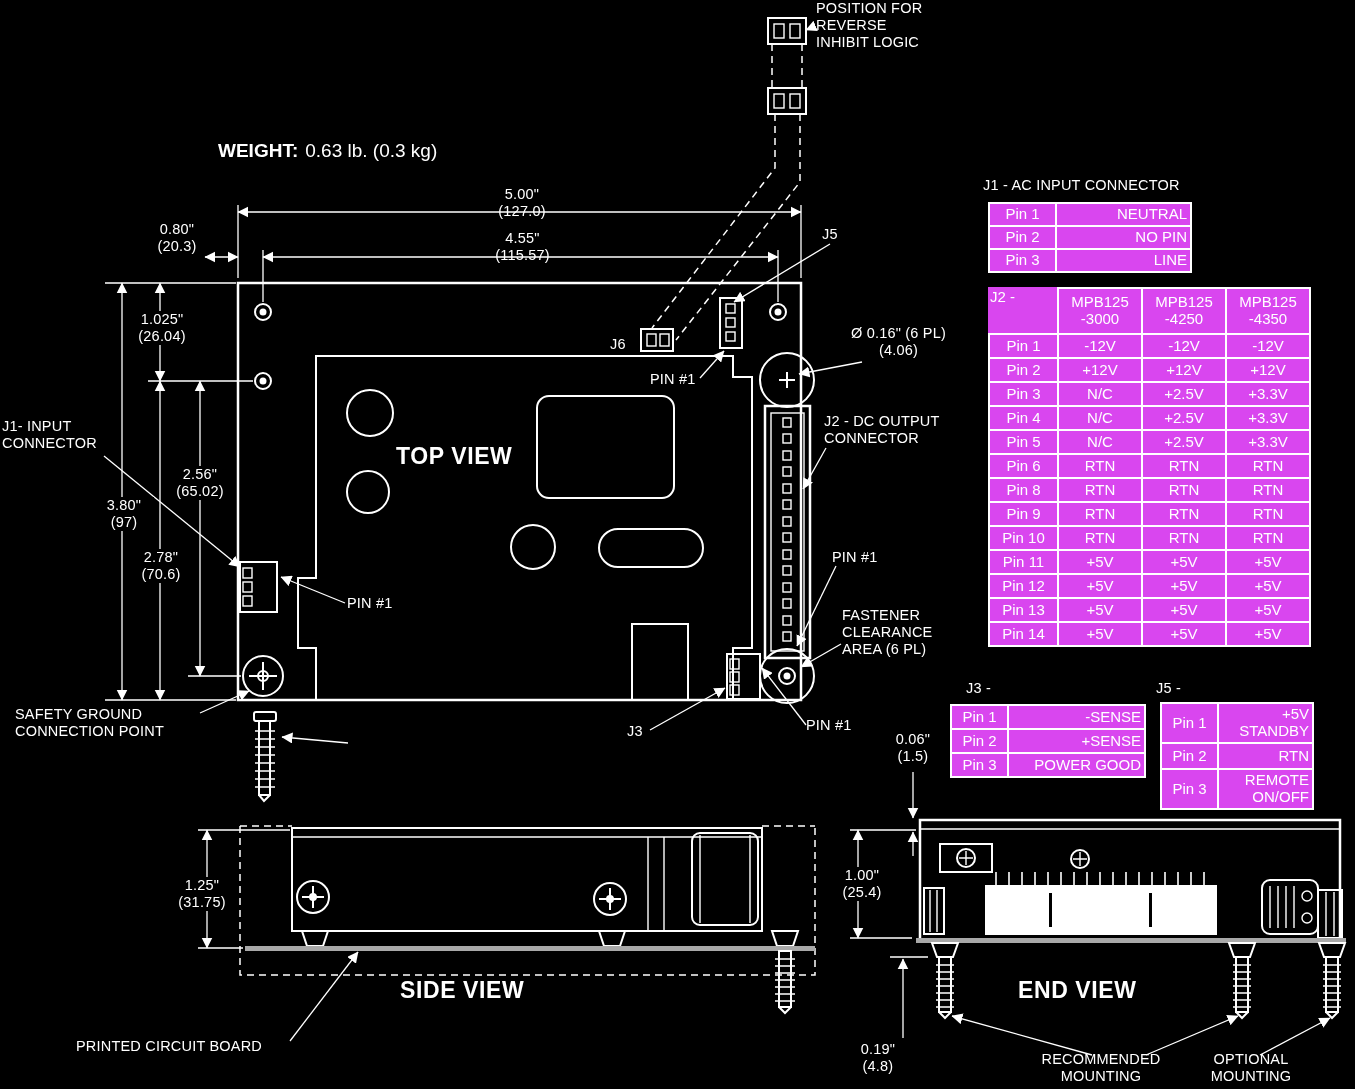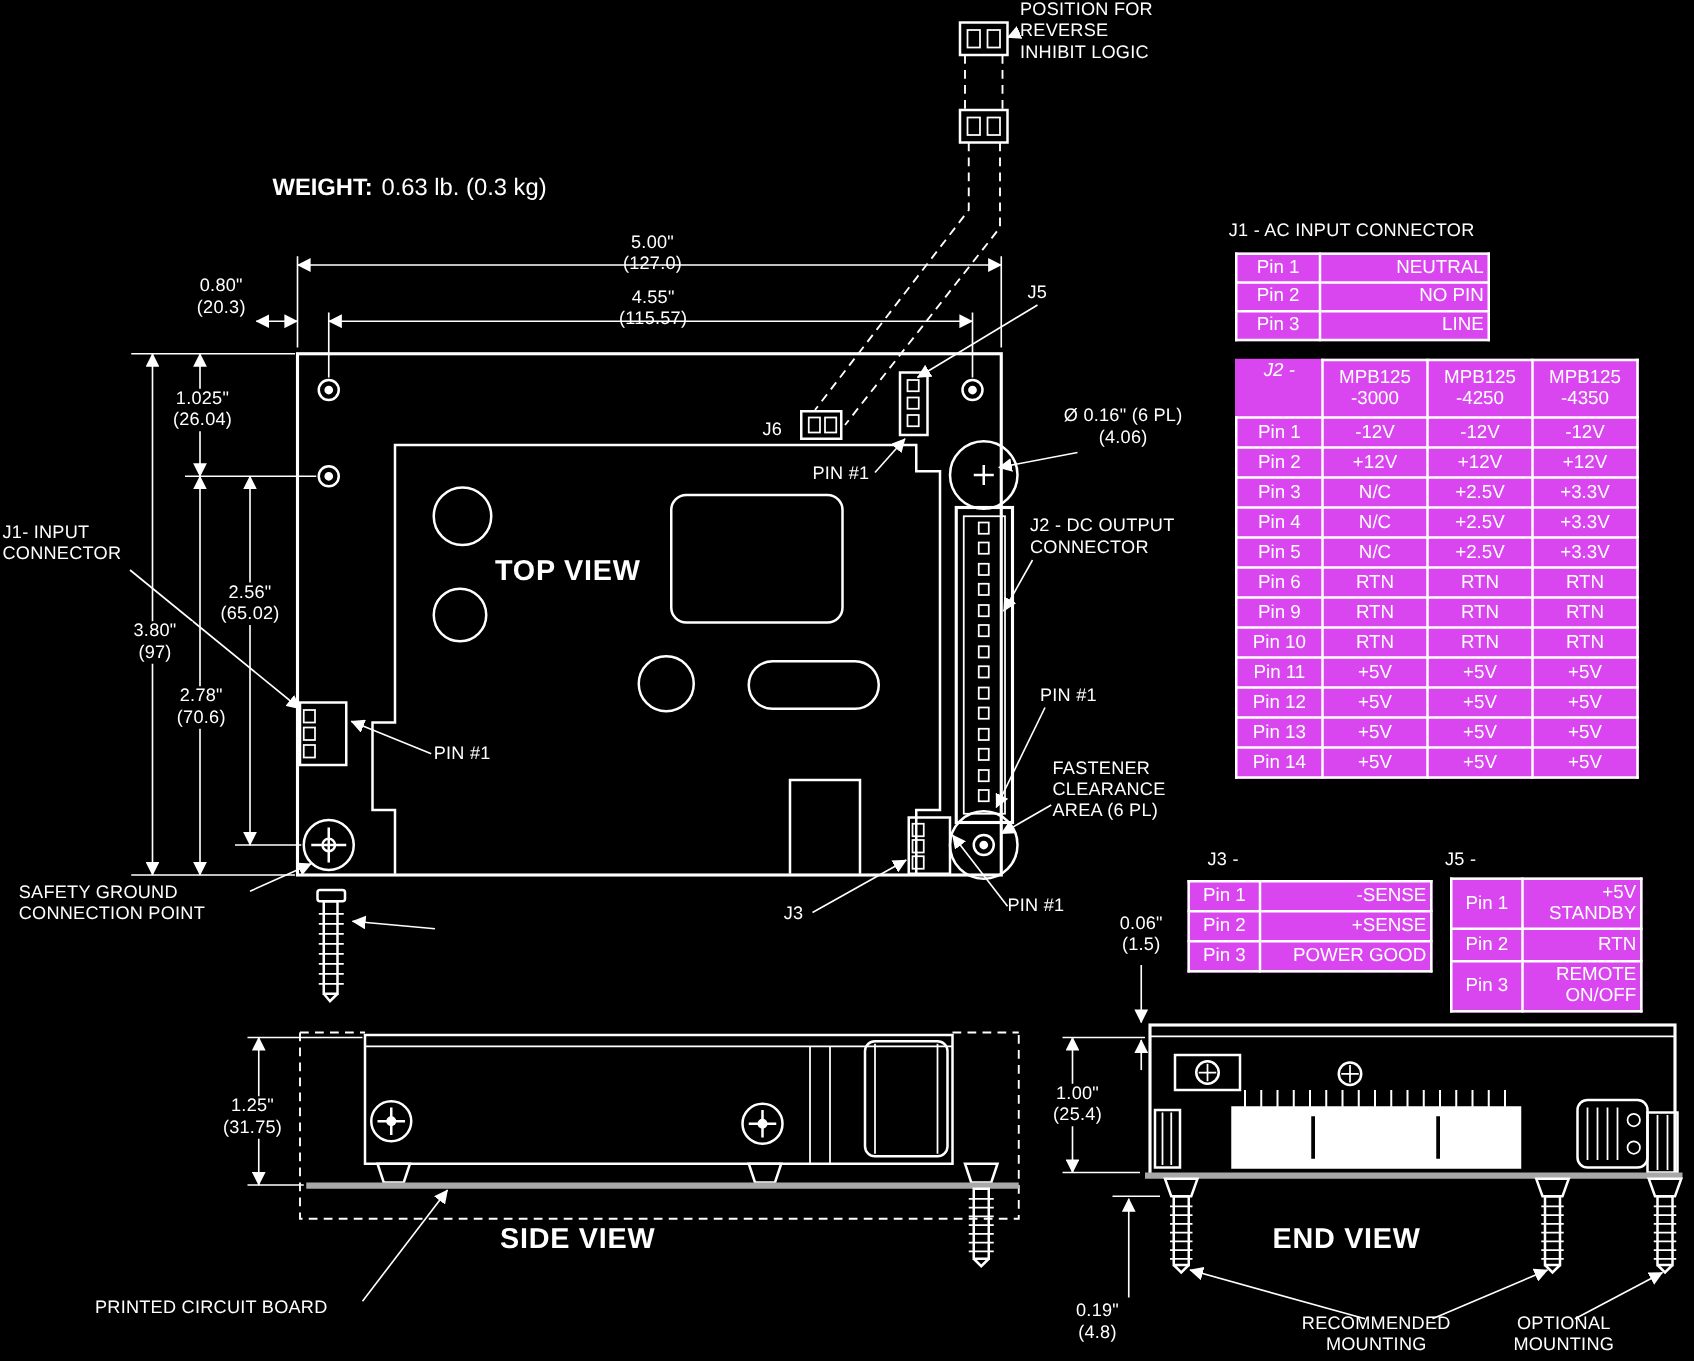--- a/index.html
+++ b/index.html
@@ -11,21 +11,21 @@
   .ctr{text-align:center;}
   .bgk{background:#000;padding:0 2px;}
   .big{font-size:23px;font-weight:bold;letter-spacing:.6px;}
   .weight{position:absolute;color:#fff;font:19px "Liberation Sans",sans-serif;}
   .weight .b{font-weight:bold;}
   .weight .v{margin-left:7px;}
   .pt{position:absolute;border-collapse:collapse;color:#fff;background:#d946ef;
       font:15px/1.12 "Liberation Sans",sans-serif;table-layout:fixed;}
   .pt td{border:2px solid #fff;text-align:center;padding:0 3px;white-space:pre-line;overflow:hidden;}
   .pt td.l{text-align:right;padding-left:10px;}
-  .pt td.nob{border:none;text-align:center;vertical-align:top;padding:1px 0 0 1px;font-style:italic;}
+  .pt td.nob{border:none;text-align:left;vertical-align:top;padding:1px 0 0 1px;}
   .j1 tr{height:23px;} .j2 tr{height:24px;} .j2 tr.hd{height:46px;} .j3 tr{height:24px;}
   .j5 tr.t{height:40px;} .j5 tr.m{height:26px;}
 </style>
 </head>
 <body>
 
 <div class="canvas">
 
 <svg width="1355" height="1089" viewBox="0 0 1355 1089">
   <defs>
@@ -368,20 +368,26 @@
           <td>+2.5V</td>
           <td>+3.3V</td>
         </tr>
   <tr>
           <td>Pin 6</td>
           <td>RTN</td>
           <td>RTN</td>
           <td>RTN</td>
         </tr>
   <tr>
+          <td>Pin 8</td>
+          <td>RTN</td>
+          <td>RTN</td>
+          <td>RTN</td>
+        </tr>
+  <tr>
           <td>Pin 9</td>
           <td>RTN</td>
           <td>RTN</td>
           <td>RTN</td>
         </tr>
   <tr>
           <td>Pin 10</td>
           <td>RTN</td>
           <td>RTN</td>
           <td>RTN</td>

